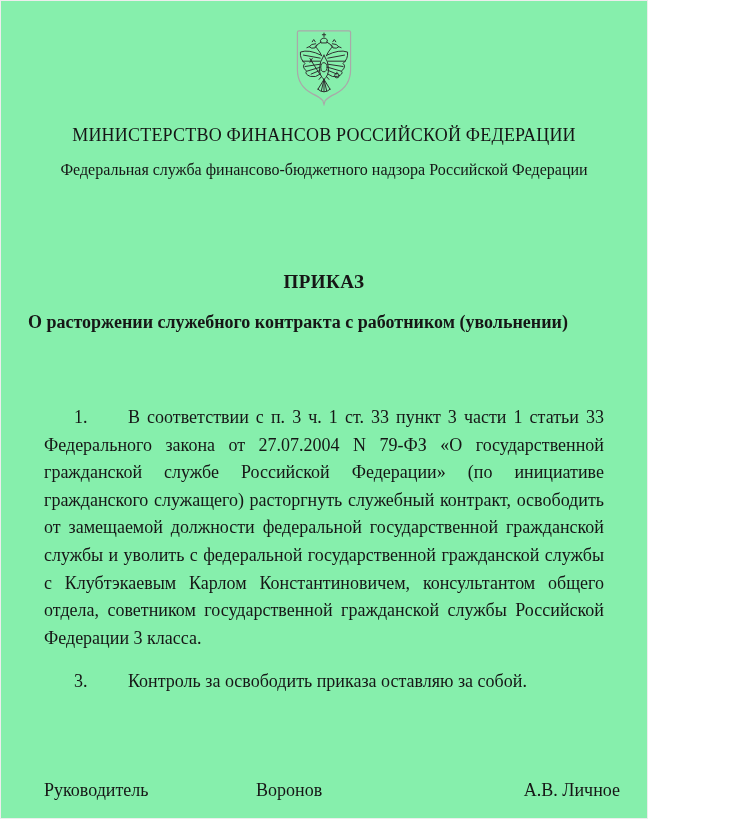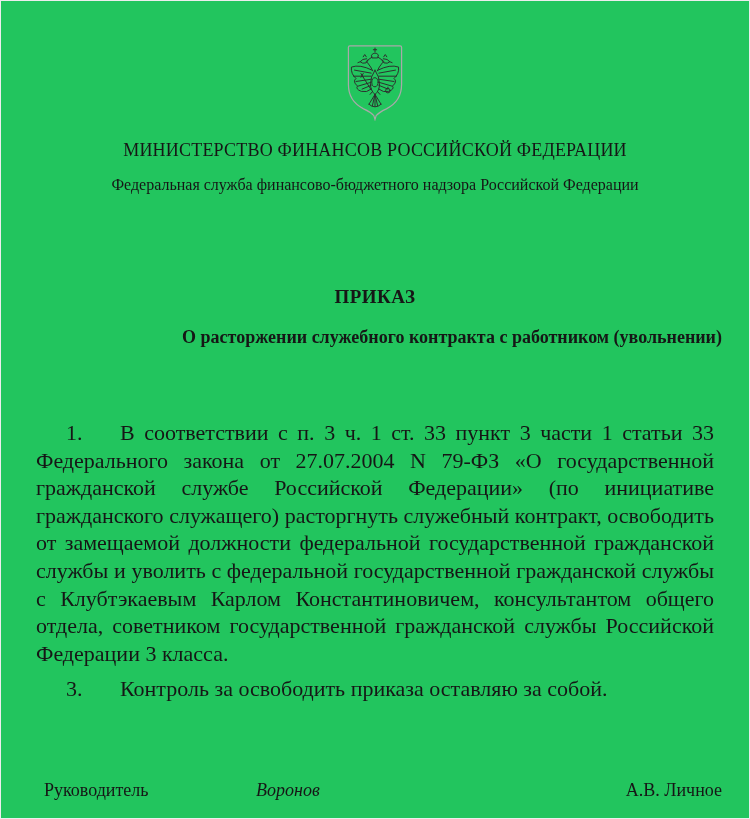--- a/index.html
+++ b/index.html
@@ -1,24 +1,24 @@
 <!DOCTYPE html>
 <html><head>
 <meta charset="utf-8">
 <style>
   html, body { margin: 0; padding: 0; background: #fff; }
   .page {
     position: relative;
-    width: 750px;
+    width: 648px;
     height: 819px;
     box-sizing: border-box;
     border: 1px solid #ededed;
-    padding: 15px 27px;
+    padding: 0 27px;
     overflow: hidden;
-    background: #22c55e;
+    background: #86efac;
     color: #161616;
     font-family: "Liberation Serif", "DejaVu Serif", serif;
   }
   .emblem {
     display: block;
     margin: 26px auto 0;
     width: 76px;
     height: 79px;
   }
   .ministry {
@@ -37,49 +37,49 @@
   .doc-type {
     margin-top: 88px;
     text-align: center;
     font-size: 19px;
     line-height: 24px;
     font-weight: bold;
     letter-spacing: 0.5px;
   }
   .subject {
     margin-top: 16px;
-    text-align: right;
+    text-align: left;
     font-size: 18px;
     line-height: 24px;
     font-weight: bold;
   }
   .body-block { margin-top: 70px; }
   .par {
-    margin: 8px;
-    font-size: 22px;
+    margin: 16px;
+    font-size: 18px;
     line-height: 27.6px;
     text-align: justify;
     text-indent: 30px;
   }
   .num { display: inline-block; width: 54px; text-indent: 0; }
   .basis {
     margin: 10px 0 0;
     font-size: 18px;
     line-height: 27.6px;
   }
   .sig-row {
     position: absolute;
     left: 27px;
     right: 27px;
     top: 776px;
     font-size: 18px;
     line-height: 26px;
   }
   .sig-pos { position: absolute; left: 16px; top: 0; }
-  .sig-hand { position: absolute; left: 228px; top: 0; font-style: italic; }
+  .sig-hand { position: absolute; left: 228px; top: 0; }
   .sig-name { position: absolute; right: 0; top: 0; }
 </style>
 </head>
 <body>
 
 <div class="page">
 
   <svg class="emblem" viewBox="0 0 100 104" aria-hidden="true">
     <path d="M15 7 Q15 5 17 5 H83 Q85 5 85 7 V56 Q85 78 65 88 Q56 92 51.5 97 L50 102 L48.5 97 Q44 92 35 88 Q15 78 15 56 Z" fill="none" stroke="#a9a9a9" stroke-width="1.6"></path>
     <g stroke="#2e2e2e" stroke-width="1.3" fill="none" stroke-linecap="round">

